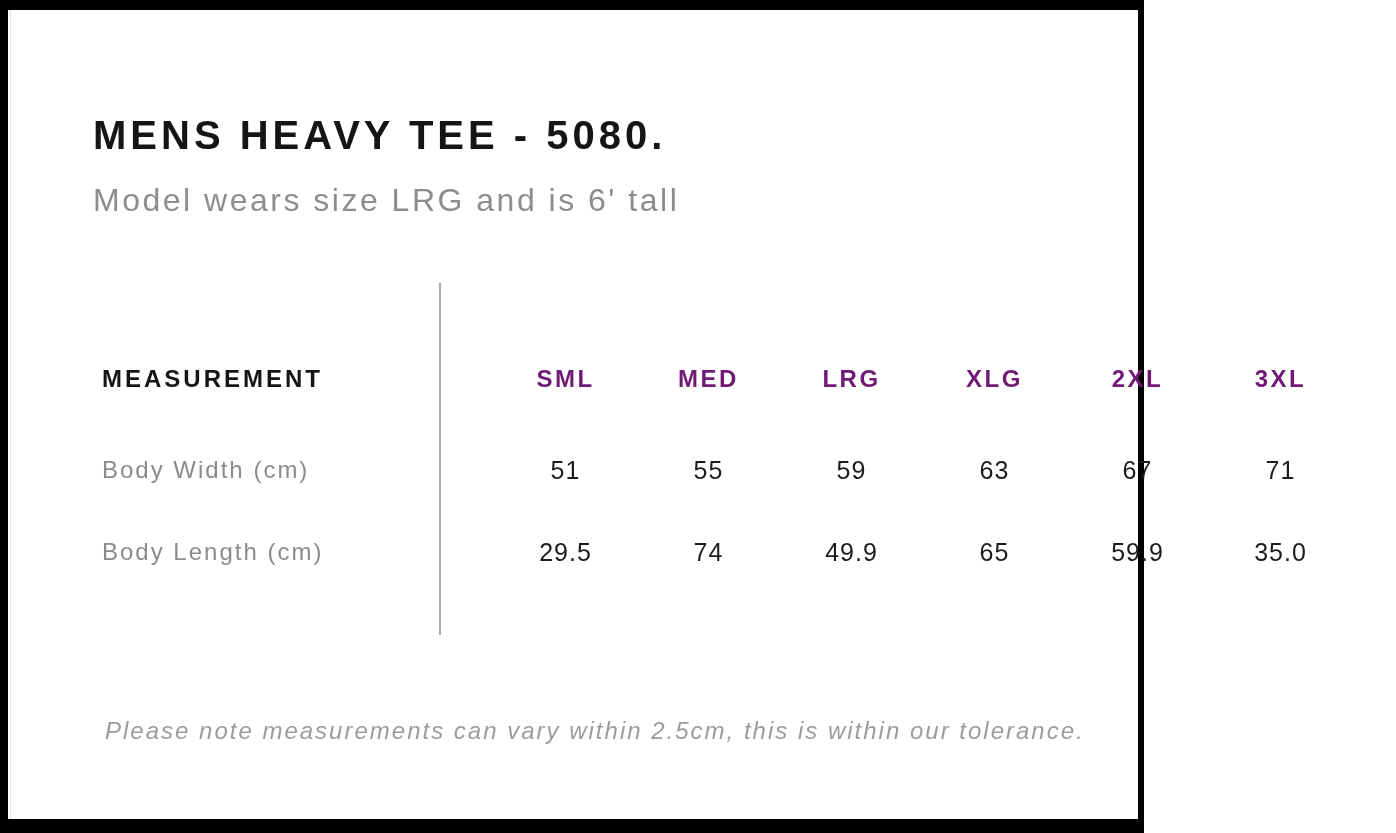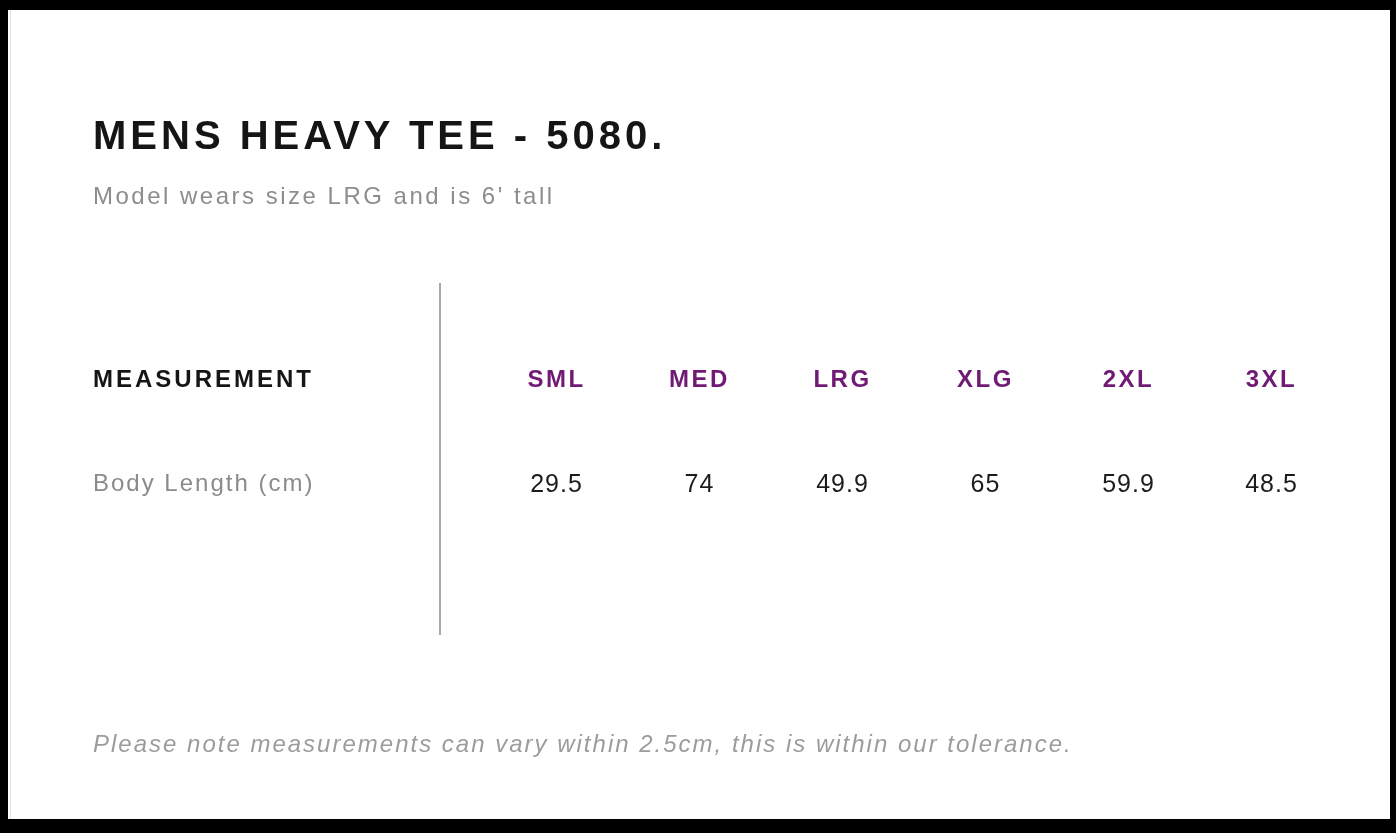--- a/index.html
+++ b/index.html
@@ -5,21 +5,21 @@
   * { margin: 0; padding: 0; box-sizing: border-box; }
   html, body { background: #ffffff; }
   body {
     font-family: "Liberation Sans", "DejaVu Sans", sans-serif;
     width: 1396px;
     height: 833px;
     overflow: hidden;
   }
   .frame {
     position: relative;
-    width: 1396px;
+    width: 1144px;
     height: 833px;
     background: #ffffff;
     border-style: solid;
     border-color: #000000;
     border-width: 10px 6px 14px 8px;      
     box-shadow: inset 2px 0 0 #ffffff, inset 3px 0 0 #e2e2e2; 
   }
   .title {
     position: absolute;
     left: 85px;
@@ -27,46 +27,46 @@
     font-size: 40px;
     font-weight: 700;
     letter-spacing: 4px;
     color: #151515;
     white-space: nowrap;
   }
   .subtitle {
     position: absolute;
     left: 85px;
     top: 172px;
-    font-size: 24px;
+    font-size: 32px;
     font-weight: 400;
     letter-spacing: 2.5px;
     color: #8d8d8d;
     white-space: nowrap;
   }
   .size-table {
     position: absolute;
-    left: 85px;
+    left: 94px;
     top: 347px;
     width: 1250px;
   }
   .t-row {
     display: grid;
     grid-template-columns: 392px repeat(6, 143px);
     align-items: center;
     height: 44px;
   }
   .t-row.header-row .cell {
     font-size: 24px;
     font-weight: 700;
     letter-spacing: 2.5px;
     color: #701a75;
   }
   .t-row.data-row { margin-top: 47px; }
-  .t-row.data-row.second { margin-top: 60px; }
+  .t-row.data-row.second { margin-top: 38px; }
   .cell { text-align: center; }
   .cell.label-cell {
     text-align: left;
     font-size: 24px;
     letter-spacing: 2px;
     color: #8b8b8b;
   }
   .t-row.header-row .cell.label-cell {
     color: #151515;
     letter-spacing: 3px;
@@ -80,28 +80,27 @@
   .v-divider {
     position: absolute;
     left: 431px;
     top: 273px;
     width: 2px;
     height: 352px;
     background: #a9a9a9;
   }
   .note {
     position: absolute;
-    left: 85px;
+    left: 97px;
     top: 707px;
     font-size: 24px;
     font-style: italic;
     letter-spacing: 2px;
     color: #9c9c9c;
     white-space: nowrap;
-    margin-top: 13px;
   }
 </style>
 </head>
 <body>
 
 <div class="frame">
 
   <h1 class="title">MENS HEAVY TEE - 5080.</h1>
 
   <div class="subtitle">Model wears size LRG and is 6' tall</div>
@@ -113,28 +112,37 @@
     <div class="t-row header-row">
       <div class="cell label-cell">MEASUREMENT</div>
       <div class="cell">SML</div>
       <div class="cell">MED</div>
       <div class="cell">LRG</div>
       <div class="cell">XLG</div>
       <div class="cell">2XL</div>
       <div class="cell">3XL</div>
     </div>
 
+    <div class="t-row data-row">
+      <div class="cell label-cell">Body Width (cm)</div>
+      <div class="cell value-cell">51</div>
+      <div class="cell value-cell">55</div>
+      <div class="cell value-cell">59</div>
+      <div class="cell value-cell">63</div>
+      <div class="cell value-cell">67</div>
+      <div class="cell value-cell">71</div>
+    </div>
 
     <div class="t-row data-row second">
       <div class="cell label-cell">Body Length (cm)</div>
       <div class="cell value-cell">29.5</div>
       <div class="cell value-cell">74</div>
       <div class="cell value-cell">49.9</div>
       <div class="cell value-cell">65</div>
       <div class="cell value-cell">59.9</div>
-      <div class="cell value-cell">48.5</div>
+      <div class="cell value-cell">35.0</div>
     </div>
 
   </div>
 
   <div class="note">Please note measurements can vary within 2.5cm, this is within our tolerance.</div>
 
 </div>
 
 </body></html>

